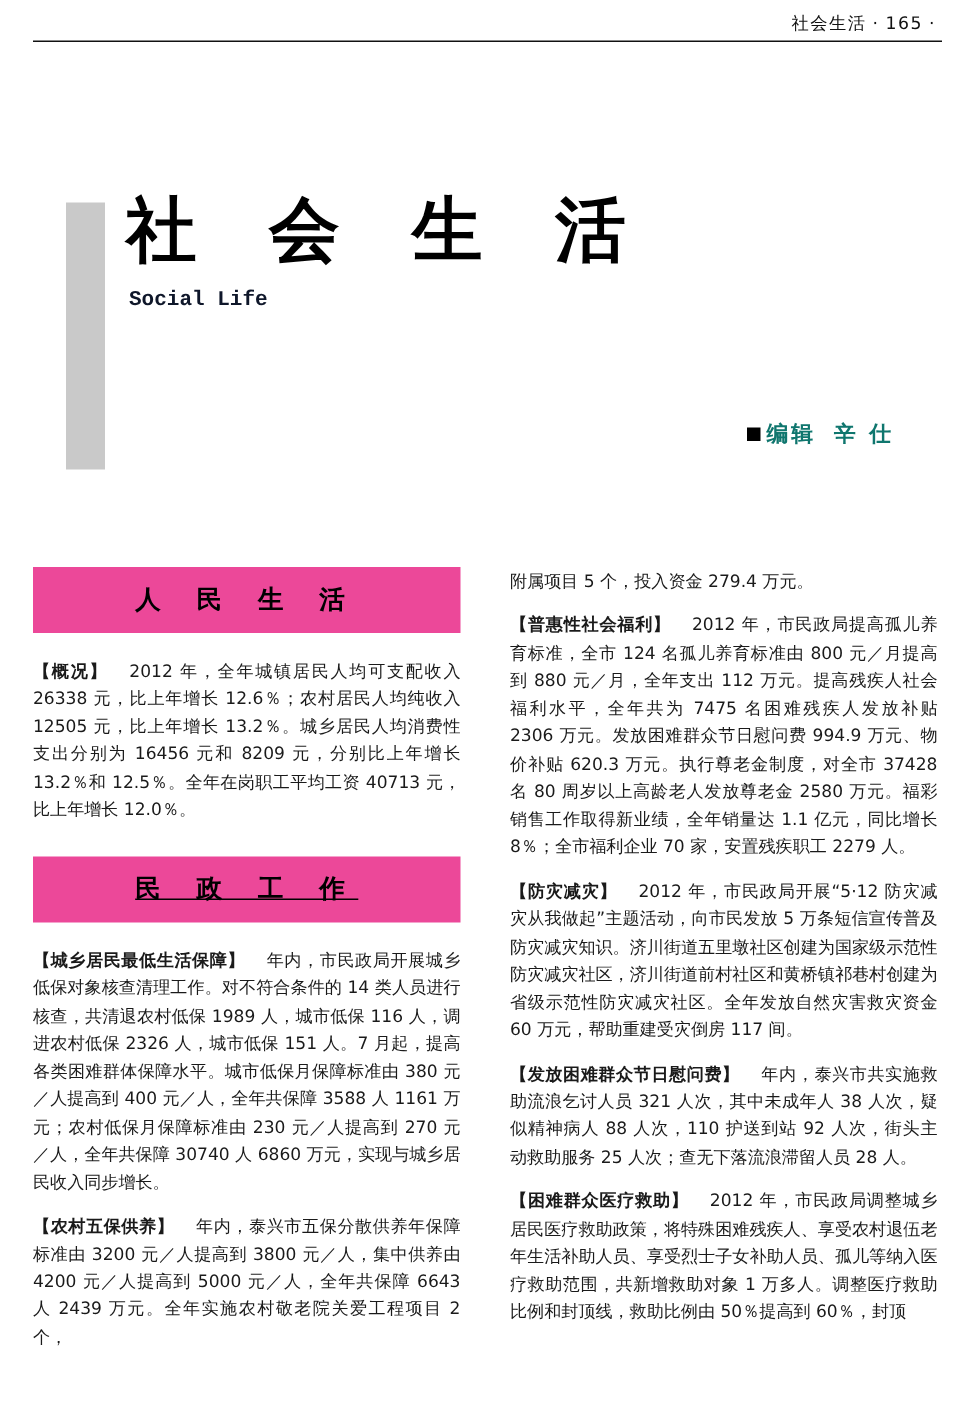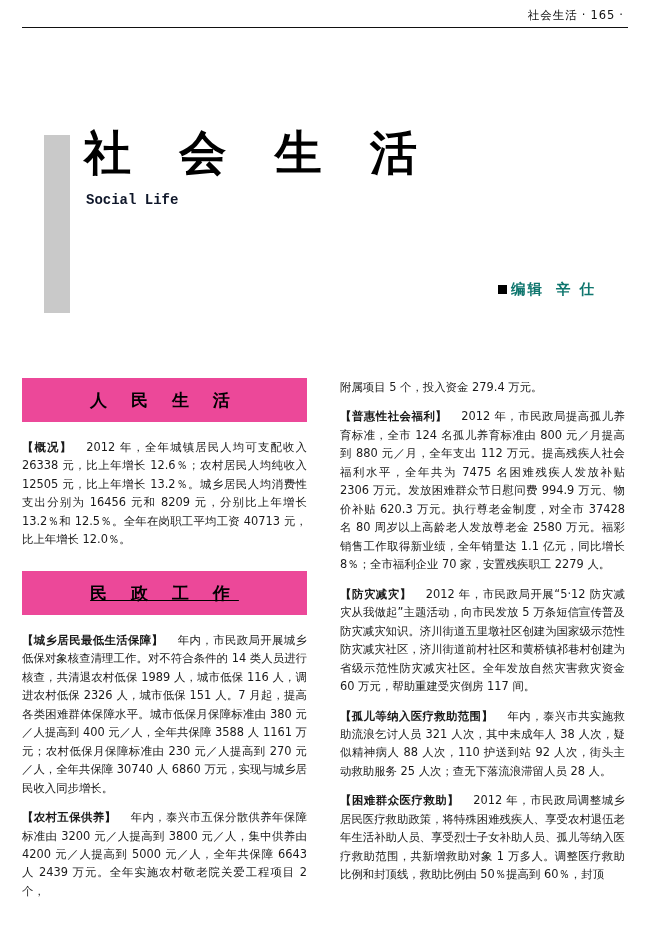--- a/index.html
+++ b/index.html
@@ -190,21 +190,21 @@
 
     <p class="para">
       <span class="lead">【普惠性社会福利】</span><span class="lead-gap"></span><span>2012 年，市民政局提高孤儿养育标准，全市 124 名孤儿养育标准由 800 元／月提高到 880 元／月，全年支出 112 万元。提高残疾人社会福利水平，全年共为 7475 名困难残疾人发放补贴 2306 万元。发放困难群众节日慰问费 994.9 万元、物价补贴 620.3 万元。执行尊老金制度，对全市 37428 名 80 周岁以上高龄老人发放尊老金 2580 万元。福彩销售工作取得新业绩，全年销量达 1.1 亿元，同比增长 8％；全市福利企业 70 家，安置残疾职工 2279 人。</span>
     </p>
 
     <p class="para">
       <span class="lead">【防灾减灾】</span><span class="lead-gap"></span><span>2012 年，市民政局开展“5·12 防灾减灾从我做起”主题活动，向市民发放 5 万条短信宣传普及防灾减灾知识。济川街道五里墩社区创建为国家级示范性防灾减灾社区，济川街道前村社区和黄桥镇祁巷村创建为省级示范性防灾减灾社区。全年发放自然灾害救灾资金 60 万元，帮助重建受灾倒房 117 间。</span>
     </p>
 
     <p class="para">
-      <span class="lead">【孤儿等纳入医疗救助范围】</span><span class="lead-gap"></span><span>年内，泰兴市共实施救助流浪乞讨人员 321 人次，其中未成年人 38 人次，疑似精神病人 88 人次，110 护送到站 92 人次，街头主动救助服务 25 人次；查无下落流浪滞留人员 28 人。</span>
+      <span class="lead">【发放困难群众节日慰问费】</span><span class="lead-gap"></span><span>年内，泰兴市共实施救助流浪乞讨人员 321 人次，其中未成年人 38 人次，疑似精神病人 88 人次，110 护送到站 92 人次，街头主动救助服务 25 人次；查无下落流浪滞留人员 28 人。</span>
     </p>
 
     <p class="para">
       <span class="lead">【困难群众医疗救助】</span><span class="lead-gap"></span><span>2012 年，市民政局调整城乡居民医疗救助政策，将特殊困难残疾人、享受农村退伍老年生活补助人员、享受烈士子女补助人员、孤儿等纳入医疗救助范围，共新增救助对象 1 万多人。调整医疗救助比例和封顶线，救助比例由 50％提高到 60％，封顶</span>
     </p>
   </div>
 
 </div>
 
 </body></html>

